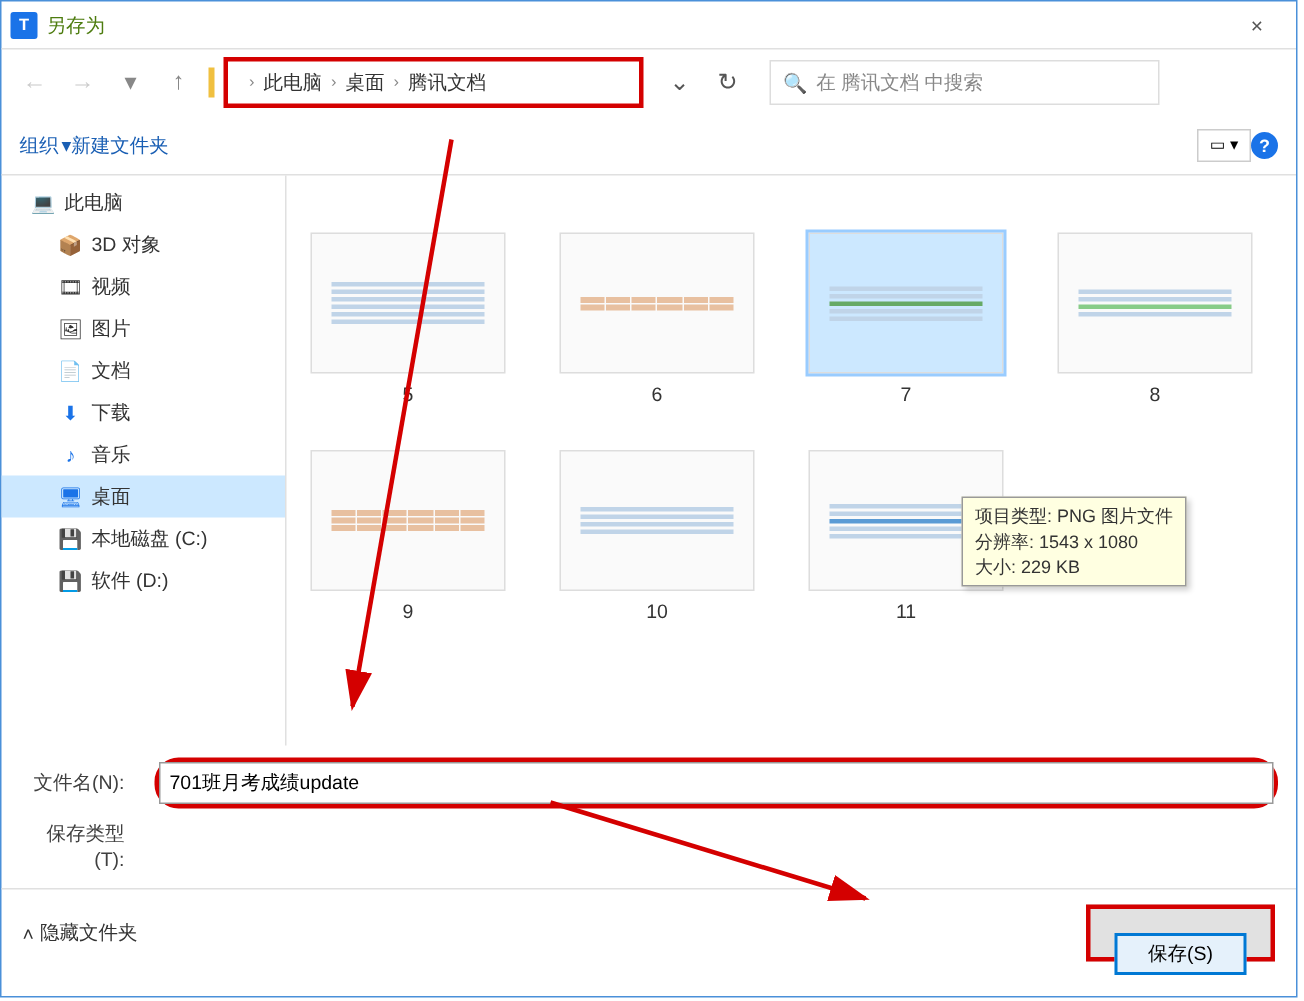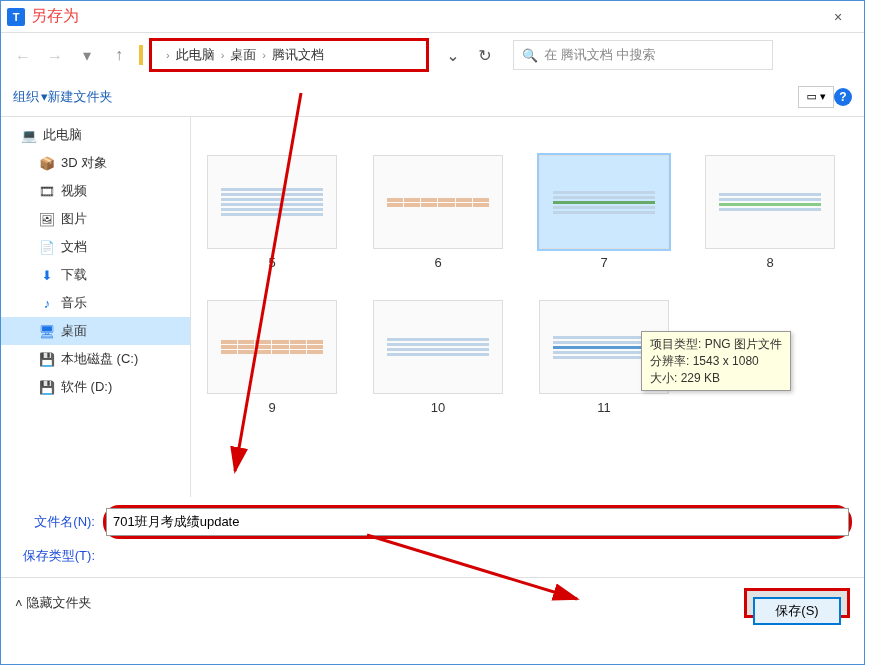--- a/index.html
+++ b/index.html
@@ -1,20 +1,20 @@
 <!DOCTYPE html>
 <html><head>
 <meta charset="utf-8">
 <style>
 * { box-sizing: border-box; margin: 0; padding: 0; font-family: "Microsoft YaHei", "Segoe UI", sans-serif; }
 body { background: #fff; width: 869px; height: 667px; overflow: hidden; position: relative; }
 .dialog { width: 865px; height: 665px; border: 1px solid #4a90d9; background: #fff; position: relative; }
 .titlebar { height: 32px; display: flex; align-items: center; padding: 0 6px; border-bottom: 1px solid #e0e0e0; }
 .titlebar .icon-app { width: 18px; height: 18px; background: #1a73e8; border-radius: 2px; margin-right: 6px; display: flex; align-items: center; justify-content: center; color: #fff; font-size: 11px; font-weight: bold; }
-.titlebar .title { font-size: 16px; color: #ef4444; flex: 1; }
+.titlebar .title { font-size: 13px; color: #4d7c0f; flex: 1; }
 .titlebar .close { width: 40px; height: 28px; display: flex; align-items: center; justify-content: center; font-size: 14px; color: #555; cursor: pointer; }
 .navbar { height: 44px; display: flex; align-items: center; padding: 4px 8px; gap: 4px; }
 .nav-btn { width: 28px; height: 28px; display: flex; align-items: center; justify-content: center; color: #888; font-size: 16px; cursor: pointer; }
 .nav-btn.disabled { color: #ccc; }
 .breadcrumb-box { border: 3px solid #d40000; padding: 4px 8px; display: flex; align-items: center; height: 34px; min-width: 280px; }
 .breadcrumb-box .crumb { font-size: 13px; color: #333; }
 .breadcrumb-box .sep { color: #888; margin: 0 6px; font-size: 11px; }
 .refresh-area { display: flex; align-items: center; margin-left: 8px; gap: 8px; }
 .refresh-btn { width: 24px; height: 24px; display: flex; align-items: center; justify-content: center; color: #555; }
 .search-box { flex: 1; margin-left: 12px; border: 1px solid #ddd; height: 30px; display: flex; align-items: center; padding: 0 8px; color: #888; font-size: 13px; gap: 6px; max-width: 260px; }
@@ -30,30 +30,30 @@
 .tree-item .ticon { width: 16px; height: 16px; display: flex; align-items: center; justify-content: center; font-size: 13px; }
 .content { flex: 1; padding: 8px 16px; overflow: auto; position: relative; }
 .thumbs-row { display: flex; gap: 36px; margin-bottom: 8px; }
 .thumb-item { display: flex; flex-direction: column; align-items: center; width: 130px; }
 .thumb-item.selected .thumb-preview { outline: 2px solid #99ccff; background: #cce8ff; }
 .thumb-preview { width: 130px; height: 94px; border: 1px solid #ddd; background: #fafafa; display: flex; align-items: center; justify-content: center; position: relative; overflow: hidden; }
 .thumb-label { font-size: 13px; color: #333; margin-top: 6px; }
 .tooltip { position: absolute; left: 640px; top: 330px; background: #ffffe1; border: 1px solid #999; padding: 4px 8px; font-size: 12px; color: #333; line-height: 1.4; box-shadow: 2px 2px 4px rgba(0,0,0,0.2); z-index: 10; }
 .bottom { padding: 8px 12px 4px; }
 .field-row { display: flex; align-items: center; margin-bottom: 8px; }
-.field-label { width: 90px; text-align: right; font-size: 13px; color: #1d4ed8; padding-right: 8px; }
+.field-label { width: 90px; text-align: right; font-size: 13px; color: #404040; padding-right: 20px; }
 .field-input-wrap { flex: 1; position: relative; border-radius: 16px; }
 .field-input-wrap.highlight { border: 3px solid #d40000; }
 .field-input { width: 100%; height: 28px; border: 1px solid #999; padding: 0 6px; font-size: 13px; }
 .field-select { width: 100%; height: 26px; border: 1px solid #ccc; padding: 0 6px; font-size: 13px; background: #f0f0f0; }
 .footer { display: flex; align-items: center; padding: 10px 14px; gap: 12px; border-top: 1px solid #e0e0e0; }
 .footer .hide-folders { font-size: 13px; color: #333; display: flex; align-items: center; gap: 4px; cursor: pointer; }
 .footer .spacer { flex: 1; }
 .btn { min-width: 88px; height: 30px; border: 1px solid #999; background: #e1e1e1; font-size: 13px; cursor: pointer; }
-.btn.primary-wrap { border: 3px solid #d40000; padding: 6px; display: inline-block; }
+.btn.primary-wrap { border: 3px solid #d40000; padding: 16px; display: inline-block; }
 .btn.primary-wrap button { border: 2px solid #0078d4; background: #e5f1fb; min-width: 88px; height: 28px; font-size: 13px; cursor: pointer; }
 .annotation { position: absolute; pointer-events: none; z-index: 20; }
 .arrow-line { stroke: #d40000; stroke-width: 3; fill: none; }
 .arrow-head { fill: #d40000; }
 
 
 .mock-bars { display:flex; flex-direction:column; gap:2px; width:80%; }
 .mock-bars div { height:3px; background:#c0d4e8; }
 .mock-grid { display:grid; grid-template-columns:repeat(6,1fr); gap:1px; width:80%; }
 .mock-grid div { height:4px; background:#e8c0a0; }

